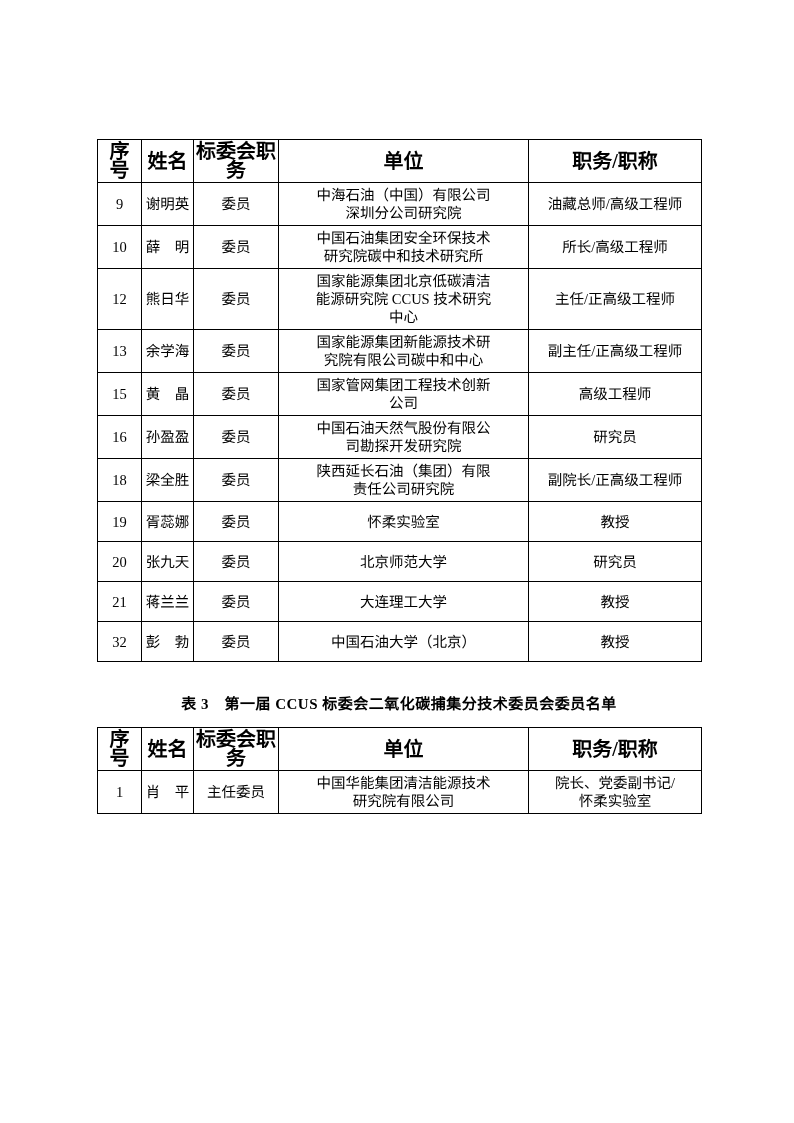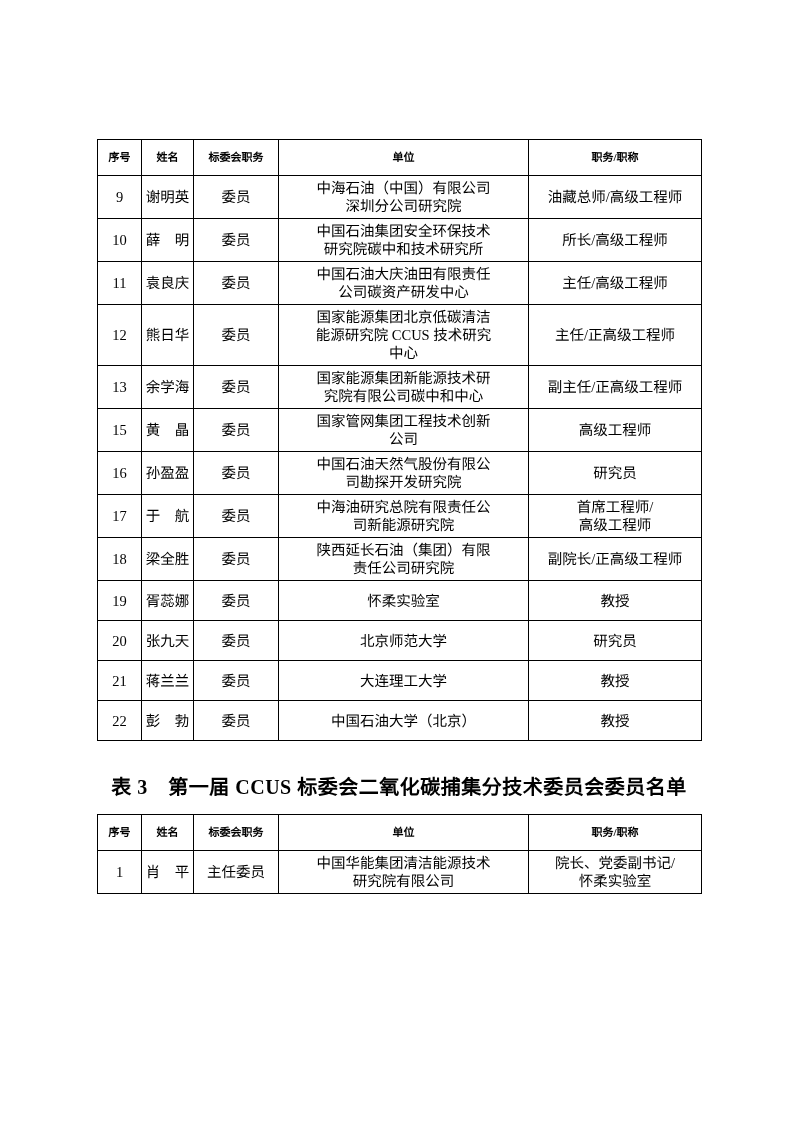--- a/index.html
+++ b/index.html
@@ -33,30 +33,30 @@
     text-align: center;
     vertical-align: middle;
     font-size: 14.5px;
     line-height: 18px;
     padding: 3px 2px;
     white-space: pre-line;
     overflow: hidden;
   }
   table.committee th {
     font-weight: bold;
-    font-size: 11px;
+    font-size: 20px;
     height: 31px;
     line-height: 19px;
     padding: 2px;
   }
   table.committee tbody tr {
     height: 40px;
   }
   .caption {
-    font-size: 20px;
+    font-size: 15px;
     font-weight: bold;
     text-align: center;
     letter-spacing: 0.5px;
     margin: 30px 0 14px 0;
     white-space: pre-line;
   }
 </style>
 </head>
 <body>
 
@@ -93,28 +93,20 @@
 
           <tr>
             <td>10</td>
             <td>薛　明</td>
             <td>委员</td>
             <td>中国石油集团安全环保技术
 研究院碳中和技术研究所</td>
             <td>所长/高级工程师</td>
           </tr>
 
-          <tr>
-            <td>11</td>
-            <td>袁良庆</td>
-            <td>委员</td>
-            <td>中国石油大庆油田有限责任
-公司碳资产研发中心</td>
-            <td>主任/高级工程师</td>
-          </tr>
 
           <tr>
             <td>12</td>
             <td>熊日华</td>
             <td>委员</td>
             <td>国家能源集团北京低碳清洁
 能源研究院 CCUS 技术研究
 中心</td>
             <td>主任/正高级工程师</td>
           </tr>
@@ -140,29 +132,20 @@
 
           <tr>
             <td>16</td>
             <td>孙盈盈</td>
             <td>委员</td>
             <td>中国石油天然气股份有限公
 司勘探开发研究院</td>
             <td>研究员</td>
           </tr>
 
-          <tr>
-            <td>17</td>
-            <td>于　航</td>
-            <td>委员</td>
-            <td>中海油研究总院有限责任公
-司新能源研究院</td>
-            <td>首席工程师/
-高级工程师</td>
-          </tr>
 
           <tr>
             <td>18</td>
             <td>梁全胜</td>
             <td>委员</td>
             <td>陕西延长石油（集团）有限
 责任公司研究院</td>
             <td>副院长/正高级工程师</td>
           </tr>
 
@@ -184,21 +167,21 @@
 
           <tr>
             <td>21</td>
             <td>蒋兰兰</td>
             <td>委员</td>
             <td>大连理工大学</td>
             <td>教授</td>
           </tr>
 
           <tr>
-            <td>22</td>
+            <td>32</td>
             <td>彭　勃</td>
             <td>委员</td>
             <td>中国石油大学（北京）</td>
             <td>教授</td>
           </tr>
 
         </tbody>
     </table>
 
     <div class="caption">表 3　第一届 CCUS 标委会二氧化碳捕集分技术委员会委员名单</div>

